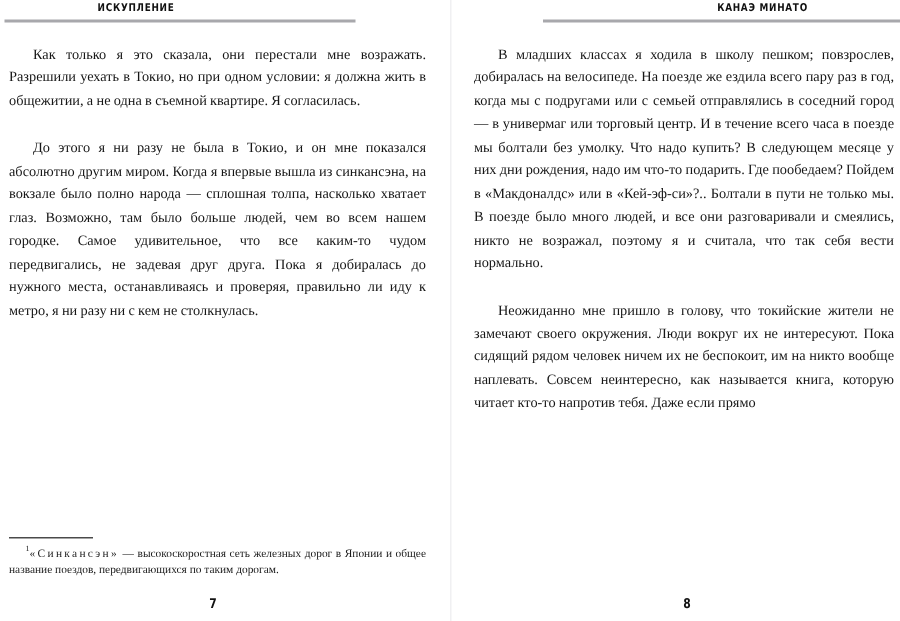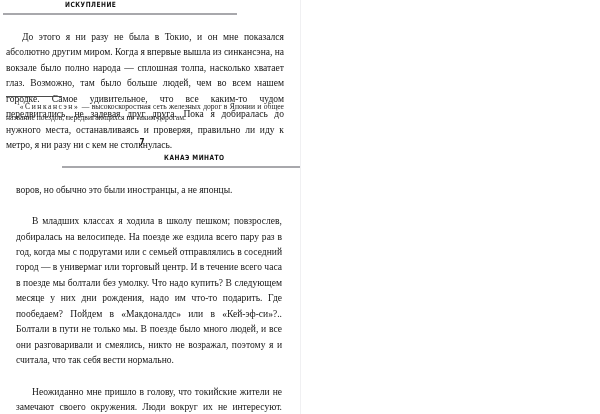--- a/index.html
+++ b/index.html
@@ -13,41 +13,40 @@
     font-family: "Liberation Serif", "DejaVu Serif", serif;
     color: #1a1a1a;
     overflow: hidden;
   }
   .spread {
     position: relative;
     width: 600px;
     height: 414px;
     display: flex;
     background: #ffffff;
-    flex-direction: column;
   }
   .gutter {
     position: absolute;
     left: 300px;
     top: 0;
     width: 1px;
     height: 414px;
     background: #f0f0f2;
   }
   .page {
     position: relative;
     width: 300px;
     height: 414px;
     box-sizing: border-box;
   }
   .page-left {
     padding: 0 16px 0 6px;
   }
   .page-right {
-    padding: 0 18px 0 16px;
+    padding: 0 4px 0 16px;
   }
 
   
   .runhead {
     position: relative;
     height: 22px;
   }
   .runhead-text {
     font-family: "DejaVu Sans", "Liberation Sans", sans-serif;
     font-weight: bold;
@@ -167,20 +166,21 @@
   <div class="gutter"></div>
 
   <div class="page page-left">
 
     <div class="runhead">
       <div class="runhead-text">ИСКУПЛЕНИЕ</div>
       <div class="runrule"></div>
     </div>
 
     <div class="body">
+      <p class="tight">Как только я это сказала, они перестали мне возражать. Разрешили уехать в Токио, но при одном условии: я должна жить в общежитии, а не одна в съемной квартире. Я согласилась.</p>
       <p class="tight">До этого я ни разу не была в Токио, и он мне показался абсолютно другим миром. Когда я впервые вышла из синкансэна, на вокзале было полно народа — сплошная толпа, насколько хватает глаз. Возможно, там было больше людей, чем во всем нашем городке. Самое удивительное, что все каким-то чудом передвигались, не задевая друг друга. Пока я добиралась до нужного места, останавливаясь и проверяя, правильно ли иду к метро, я ни разу ни с кем не столкнулась.</p>
     </div>
 
     <div class="footnote-zone">
       <div class="footnote-rule"></div>
       <div class="footnote">
         <p>
           <span class="fn-marker">1</span><span class="spaced">«Синкансэн»</span><span> — высокоскоростная сеть железных дорог в Японии и общее название поездов, передвигающихся по таким дорогам.</span>
         </p>
       </div>
@@ -190,21 +190,20 @@
   </div>
 
   <div class="page page-right">
 
     <div class="runhead">
       <div class="runhead-text">КАНАЭ МИНАТО</div>
       <div class="runrule"></div>
     </div>
 
     <div class="body">
-      <p class="cont tight">воров, но обычно это были иностранцы, а не японцы.</p>
       <p class="tight">В младших классах я ходила в школу пешком; повзрослев, добиралась на велосипеде. На поезде же ездила всего пару раз в год, когда мы с подругами или с семьей отправлялись в соседний город — в универмаг или торговый центр. И в течение всего часа в поезде мы болтали без умолку. Что надо купить? В следующем месяце у них дни рождения, надо им что-то подарить. Где пообедаем? Пойдем в «Макдоналдс» или в «Кей-эф-си»?.. Болтали в пути не только мы. В поезде было много людей, и все они разговаривали и смеялись, никто не возражал, поэтому я и считала, что так себя вести нормально.</p>
       <p class="tight">Неожиданно мне пришло в голову, что токийские жители не замечают своего окружения. Люди вокруг их не интересуют. Пока сидящий рядом человек ничем их не беспокоит, им на никто вообще наплевать. Совсем неинтересно, как называется книга, которую читает кто-то напротив тебя. Даже если прямо</p>
     </div>
 
     <div class="folio">8</div>
   </div>
 
 </div>
 
 </body></html>

